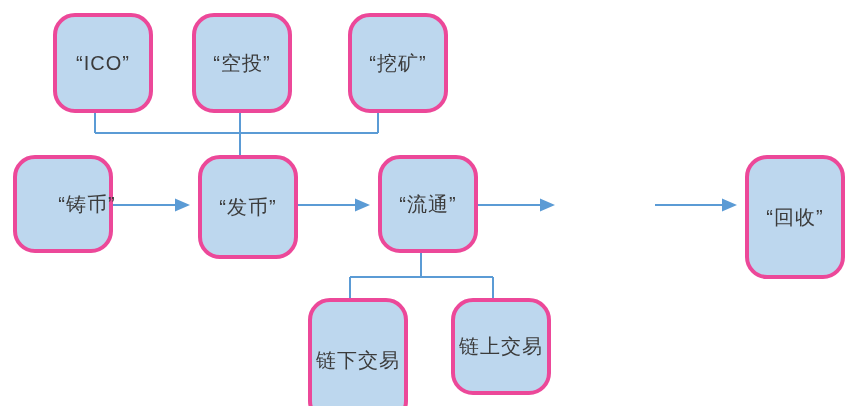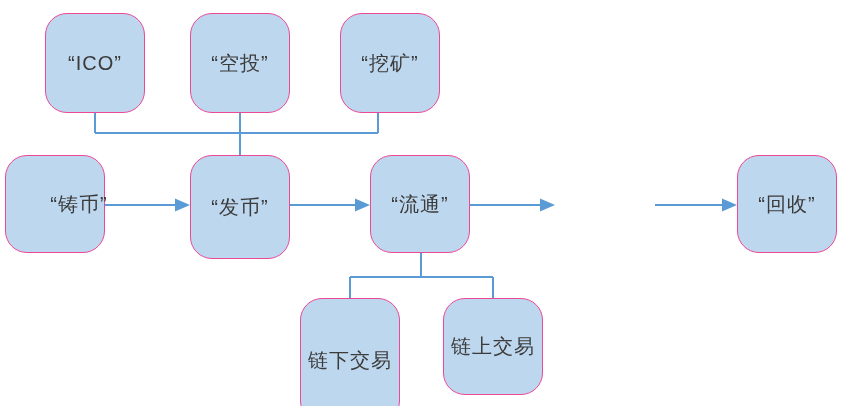--- a/index.html
+++ b/index.html
@@ -27,44 +27,45 @@
     stroke-width: 2;
     fill: none;
   }
   .arrowhead {
     fill: #5b9bd5;
     stroke: none;
   }
   .node {
     position: absolute;
     background: #bdd7ee;
-    border: 1px solid #ec4899;
+    border: 4px solid #ec4899;
     border-radius: 22px;
     display: flex;
     align-items: center;
     justify-content: center;
     box-sizing: border-box;
+    margin-left: 8px;
   }
   .node-label {
     color: #3b3b3b;
     font-size: 20px;
     letter-spacing: 1px;
     white-space: nowrap;
     text-align: center;
   }
   
   #node-ico       { left: 45px;  top: 13px;  width: 100px; height: 100px; }
-  #node-airdrop   { left: 190px; top: 13px;  width: 100px; height: 100px; }
+  #node-airdrop   { left: 184px; top: 13px;  width: 100px; height: 100px; }
   #node-mining    { left: 340px; top: 13px;  width: 100px; height: 100px; }
   
   #node-mint      { left: 5px;   top: 155px; width: 100px; height: 98px; padding-left: 48px; }
   #node-issue     { left: 190px; top: 155px; width: 100px; height: 104px; }
   #node-circulate { left: 370px; top: 155px; width: 100px; height: 98px; }
   #node-hold      { left: 555px; top: 155px; width: 100px; height: 98px; }
-  #node-recycle   { left: 737px; top: 155px; width: 100px; height: 98px; }
+  #node-recycle   { left: 737px; top: 155px; width: 100px; height: 124px; }
   
   #node-offchain  { left: 300px; top: 298px; width: 100px; height: 125px; }
   #node-onchain   { left: 443px; top: 298px; width: 100px; height: 97px; }
 </style>
 </head>
 <body>
 
 <div id="canvas">
 
   <svg id="edges-svg" viewBox="0 0 846 406" xmlns="http://www.w3.org/2000/svg">

